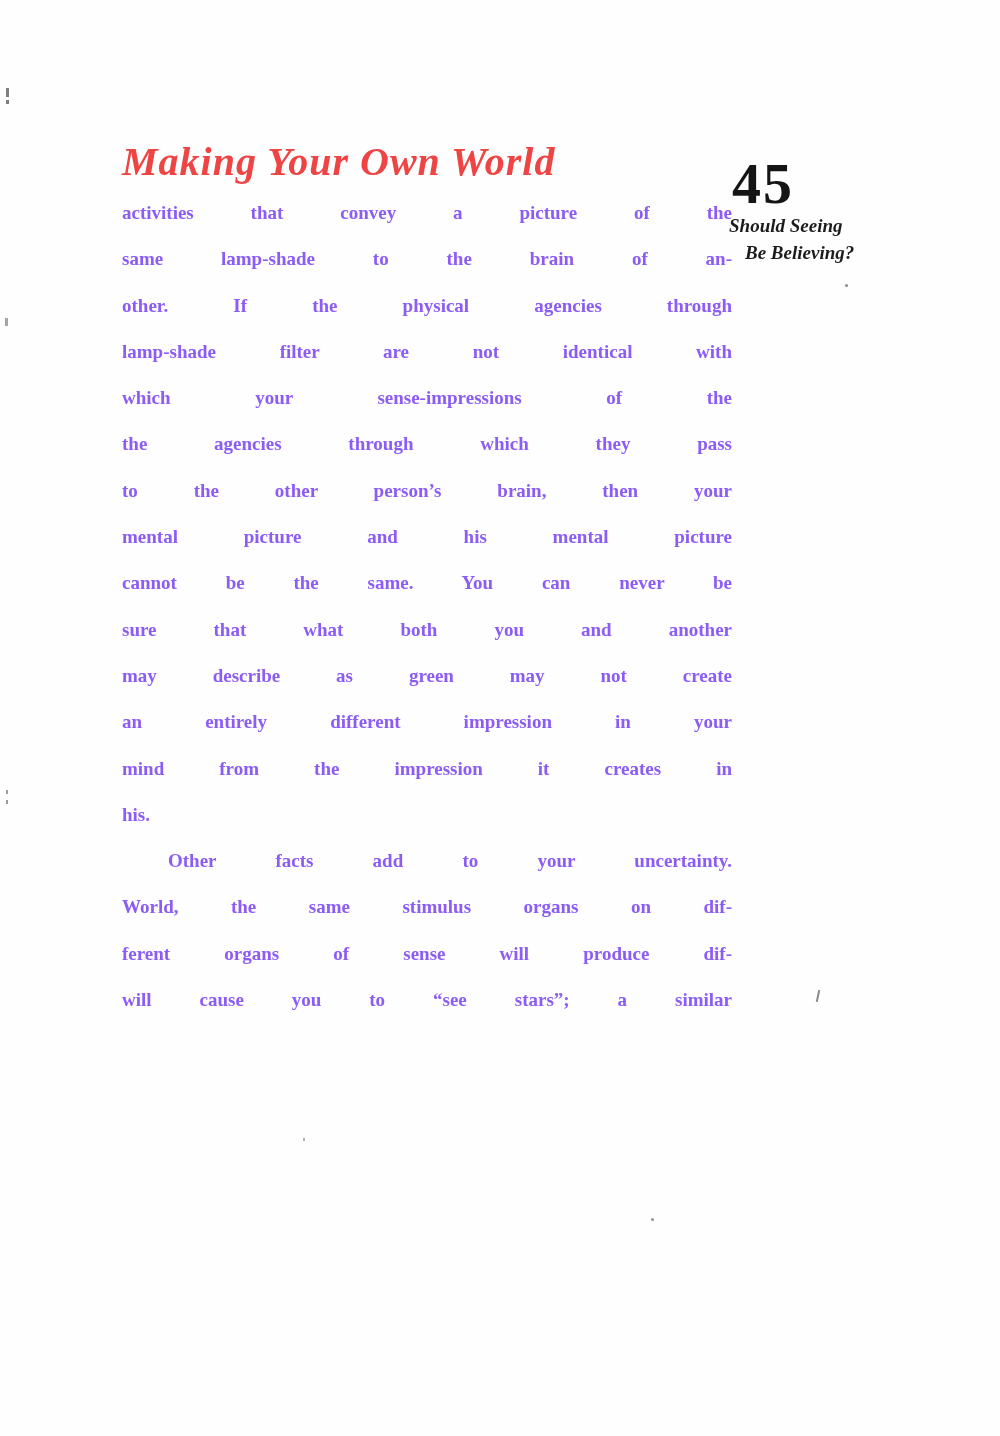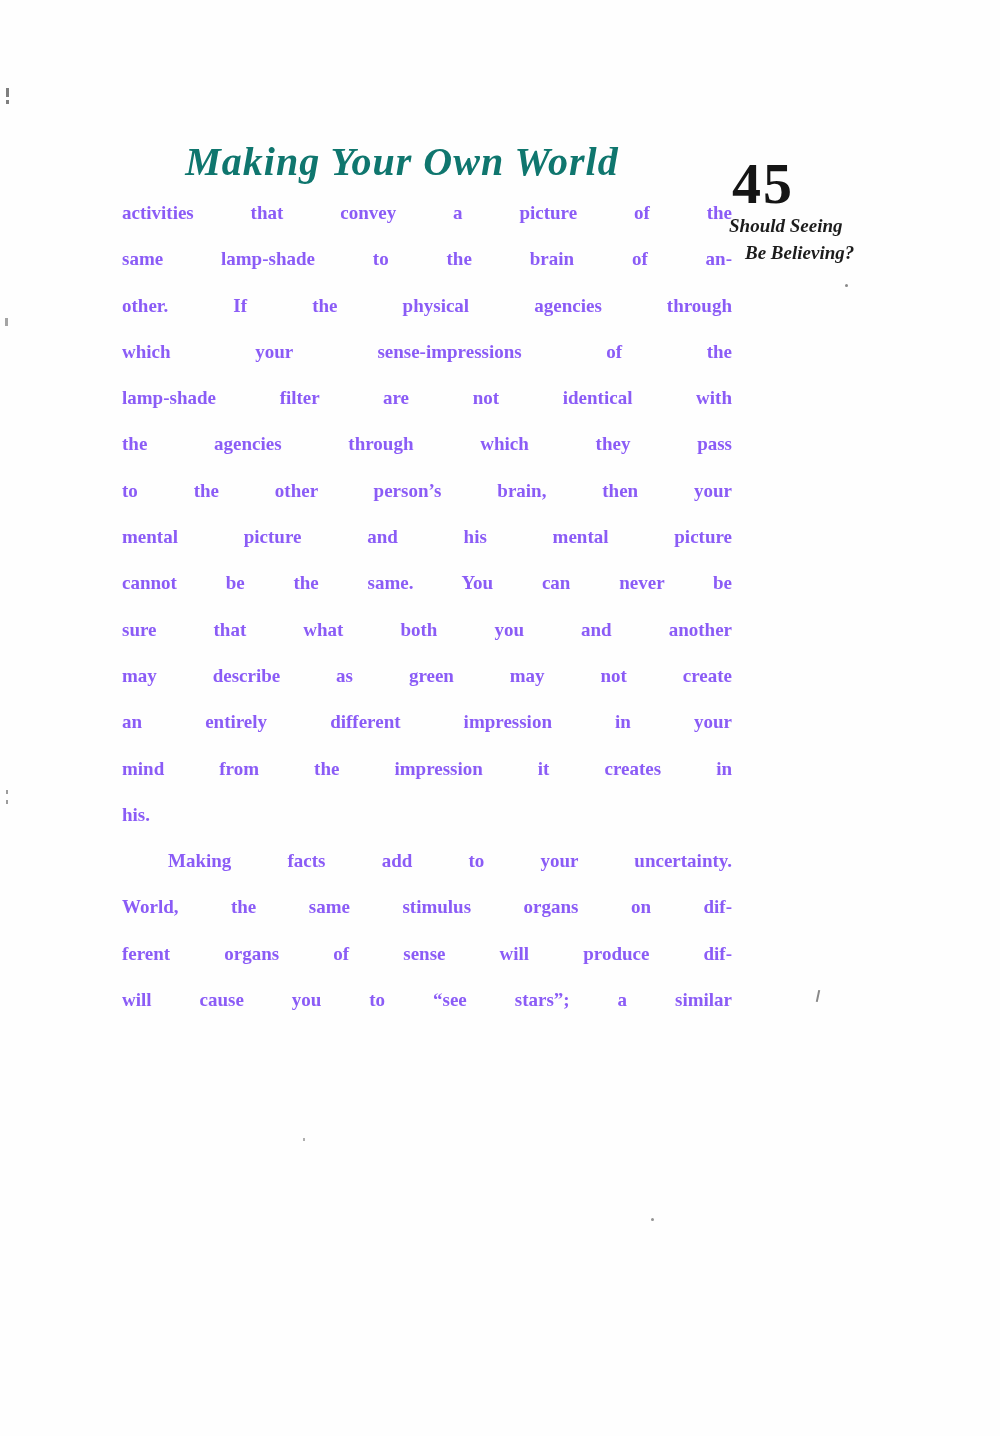--- a/index.html
+++ b/index.html
@@ -16,27 +16,27 @@
     font-family: "Liberation Serif", serif;
     color: #161616;
   }
 
   
   .running-head {
     position: absolute;
     left: 122px;
     top: 138px;
     width: 560px;
-    text-align: center;
+    text-align: left;
     font-style: italic;
     font-weight: 600;
     font-size: 40px;
     letter-spacing: 1px;
     margin: 0;
-    color: #0f766e;
+    color: #ef4444;
   }
   .page-number {
     position: absolute;
     left: 732px;
     top: 150px;
     font-size: 58px;
     font-weight: 600;
     letter-spacing: 2px;
     color: #151515;
   }
@@ -111,35 +111,35 @@
     <div class="mn-line1">Should Seeing</div>
     <div class="mn-line2">Be Believing?</div>
   </div>
 
   <div class="body-text">
 
     <div class="para">
       <div class="line">activities that convey a picture of the</div>
       <div class="line">same lamp-shade to the brain of an-</div>
       <div class="line">other.  If the physical agencies through</div>
+      <div class="line">lamp-shade filter are not identical with</div>
       <div class="line">which your sense-impressions of the</div>
-      <div class="line">lamp-shade filter are not identical with</div>
       <div class="line">the agencies through which they pass</div>
       <div class="line">to the other person’s brain, then your</div>
       <div class="line">mental picture and his mental picture</div>
       <div class="line">cannot be the same.  You can never be</div>
       <div class="line">sure that what both you and another</div>
       <div class="line">may describe as green may not create</div>
       <div class="line">an entirely different impression in your</div>
       <div class="line">mind from the impression it creates in</div>
       <div class="line noj">his.</div>
     </div>
 
     <div class="para">
-      <div class="line indent">Making facts add to your uncertainty.</div>
+      <div class="line indent">Other facts add to your uncertainty.</div>
       <div class="line"><span>World, </span><span class="it">the same stimulus</span><span> organs on </span><span class="it">dif-</span></div>
       <div class="line"><span class="it">ferent organs</span><span> of sense will produce </span><span class="it">dif-</span></div>
       <div class="line"><span>will cause you to “</span><span class="it">see</span><span> stars”; a similar</span></div>
     </div>
 
   </div>
 
   <div class="speck speck-dash-1"></div>
   <div class="speck speck-dash-1b"></div>
   <div class="speck speck-apos"></div>

